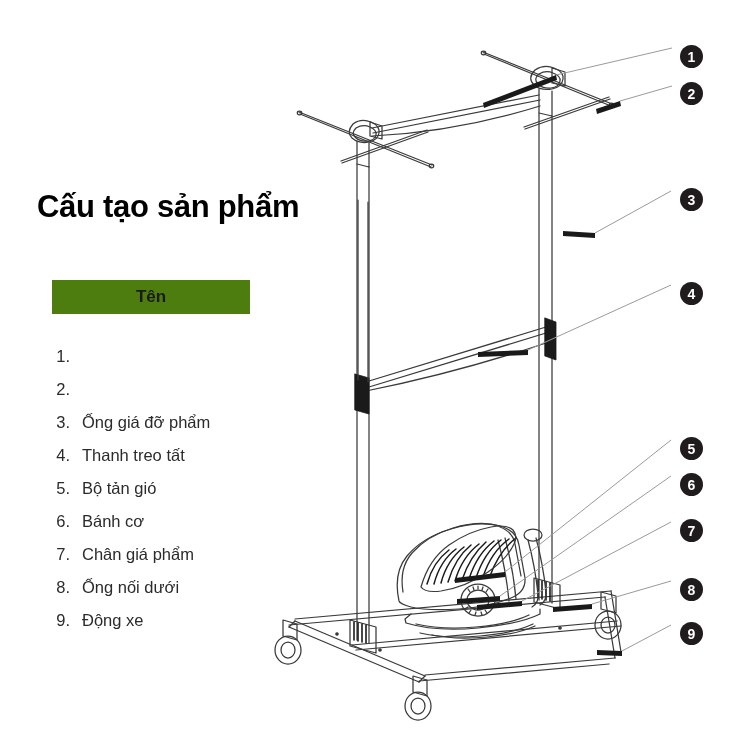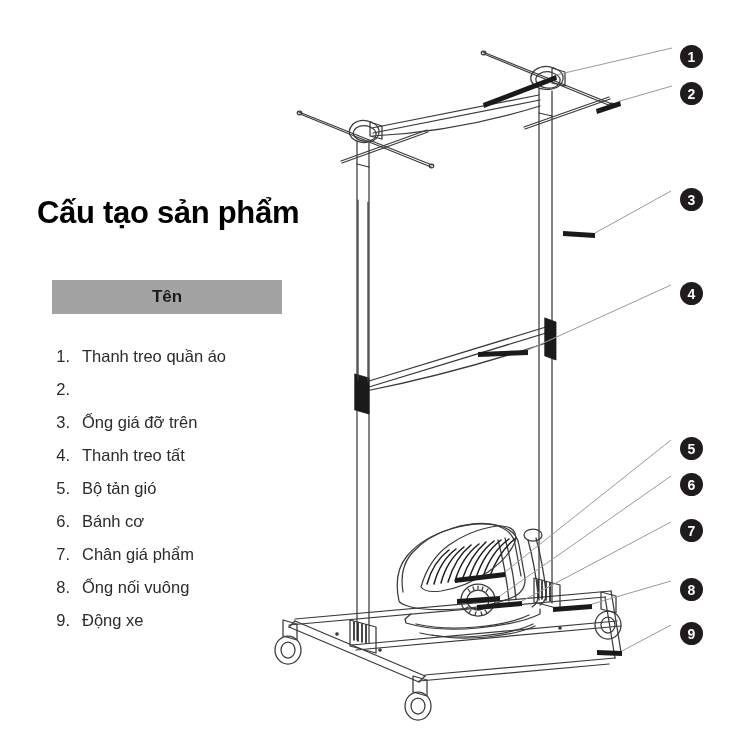--- a/index.html
+++ b/index.html
@@ -8,29 +8,29 @@
     background:#ffffff;
     font-family:"Liberation Sans", sans-serif;
     overflow:hidden;
     position:relative;
   }
   #stage{position:absolute;inset:0;width:750px;height:748px;}
 
   
   .panel{position:absolute;left:0;top:0;width:300px;height:748px;}
   .title{
-    position:absolute;left:37px;top:193px;
+    position:absolute;left:37px;top:187px;
     font-size:31px;font-weight:bold;color:#000;
     letter-spacing:-0.3px;line-height:40px;
     white-space:nowrap;
     font-stretch:semi-condensed;
   }
   .name-band{
-    position:absolute;left:52px;top:280px;width:230px;height:34px;
-    background:#a3a3a3;
+    position:absolute;left:52px;top:280px;width:198px;height:34px;
+    background:#4d7c0f;
   }
   .name-band span{
     position:absolute;left:0;right:0;top:7px;
     text-align:center;font-size:17px;font-weight:bold;color:#1a1a1a;
   }
   .part-list{
     position:absolute;left:44px;top:347px;
     margin:0;padding:0;list-style:none;
   }
   .part-list li{
@@ -246,30 +246,29 @@
     <div class="title">Cấu tạo sản phẩm</div>
 
     <div class="name-band">
       <span>Tên</span>
     </div>
 
     <ul class="part-list">
       <li>
         <span class="num">1.</span>
         <span class="dot"></span>
-        <span class="lbl">Thanh treo quần áo</span>
       </li>
       <li>
         <span class="num">2.</span>
         <span class="dot"></span>
       </li>
       <li>
         <span class="num">3.</span>
         <span class="dot"></span>
-        <span class="lbl">Ống giá đỡ trên</span>
+        <span class="lbl">Ống giá đỡ phẩm</span>
       </li>
       <li>
         <span class="num">4.</span>
         <span class="dot"></span>
         <span class="lbl">Thanh treo tất</span>
       </li>
       <li>
         <span class="num">5.</span>
         <span class="dot"></span>
         <span class="lbl">Bộ tản gió</span>
@@ -280,21 +279,21 @@
         <span class="lbl">Bánh cơ</span>
       </li>
       <li>
         <span class="num">7.</span>
         <span class="dot"></span>
         <span class="lbl">Chân giá phẩm</span>
       </li>
       <li>
         <span class="num">8.</span>
         <span class="dot"></span>
-        <span class="lbl">Ống nối vuông</span>
+        <span class="lbl">Ống nối dưới</span>
       </li>
       <li>
         <span class="num">9.</span>
         <span class="dot"></span>
         <span class="lbl">Động xe</span>
       </li>
     </ul>
   </div>
 
   <div class="badge" style="left:680px;top:45px;">1</div>

